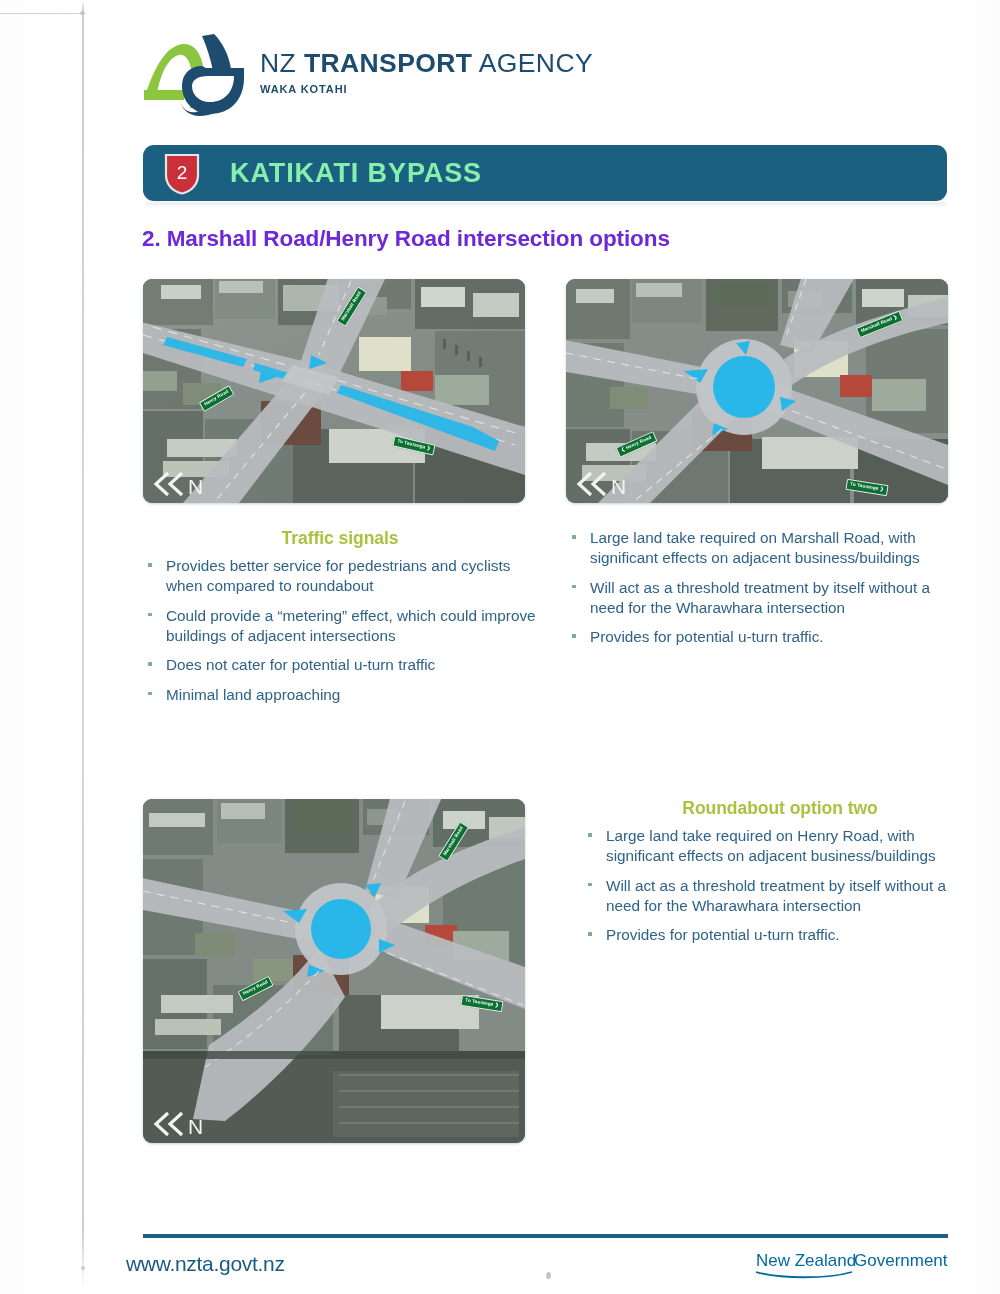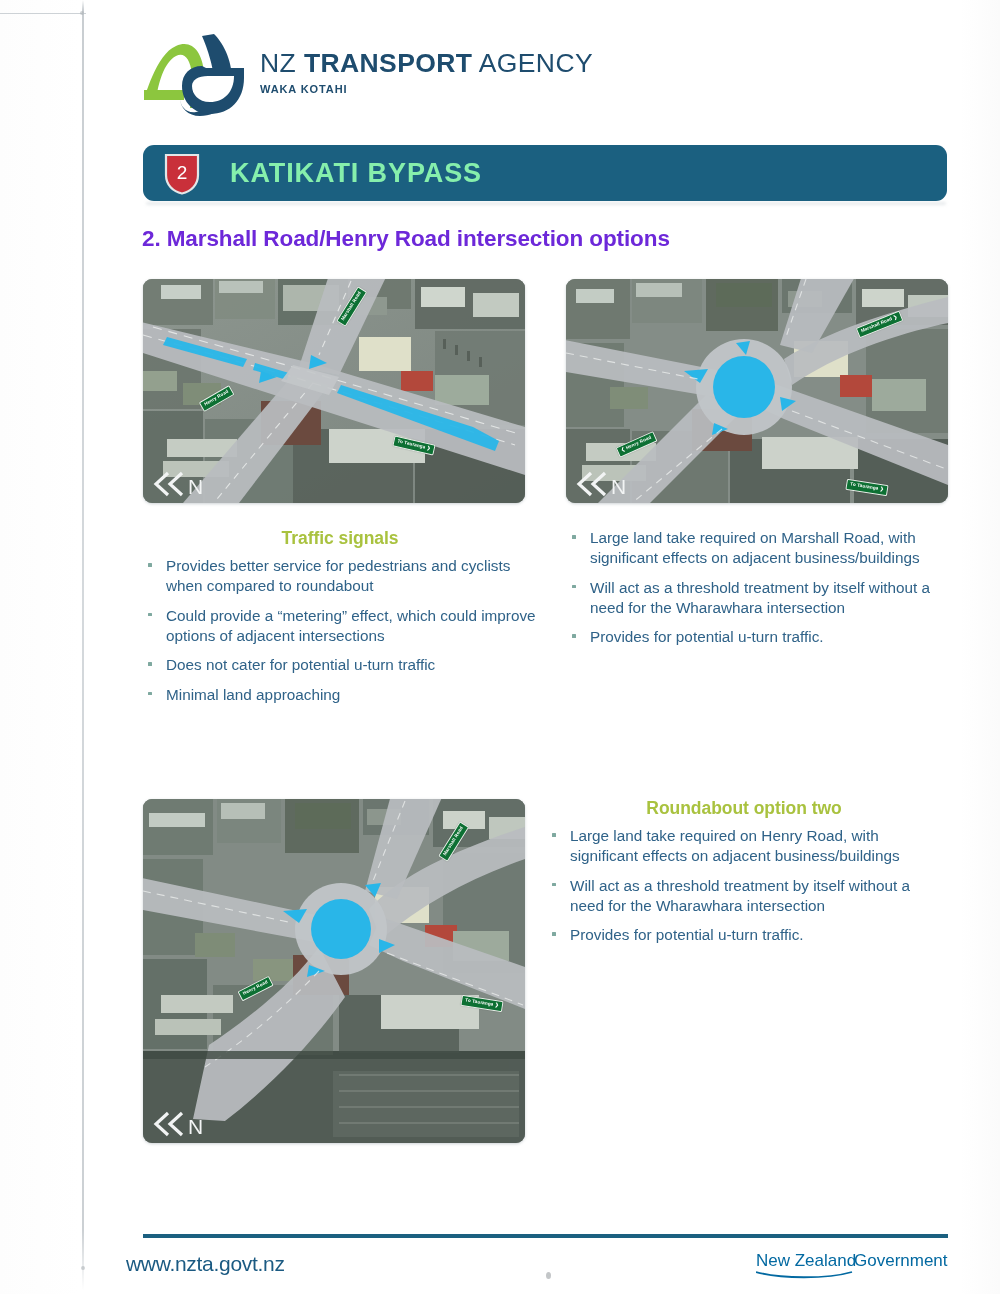--- a/index.html
+++ b/index.html
@@ -107,21 +107,21 @@
     letter-spacing:.15px;line-height:1;
     padding:2px 3px;white-space:nowrap;
     transform-origin:center center;
     box-shadow:0 0 1px rgba(0,0,0,.4);
   }
 
   
   .opt{position:absolute;}
   #opt-signals{left:144px;top:528px;width:392px;}
   #opt-rbt1   {left:568px;top:528px;width:392px;}
-  #opt-rbt2   {left:548px;top:798px;width:392px;}
+  #opt-rbt2   {left:584px;top:798px;width:392px;}
 
   .opt-title{
     font-size:17.5px;font-weight:700;color:#a9c23f;
     margin:0 0 7px 0;line-height:1.2;letter-spacing:-.05px;text-align:center;
   }
   .opt-list{list-style:none;margin:0;padding:0;}
   .opt-list li{
     position:relative;padding-left:22px;margin-bottom:9px;
     font-size:15.3px;line-height:1.33;color:#2f6288;
   }
@@ -436,21 +436,21 @@
   </div>
 <div class="sign" style="left: 290px; top: 37px; transform: rotate(-58deg); background: rgb(13, 112, 51);">Marshall Road</div>
     <div class="sign" style="left: 95px; top: 184px; transform: rotate(-27deg); background: rgb(13, 112, 51);">Henry Road</div>
     <div class="sign" style="left: 318px; top: 199px; transform: rotate(9deg); background: rgb(13, 112, 51);">To Tauranga ❯</div>
   </div>
 
 <div class="opt" id="opt-signals">
   <h3 class="opt-title">Traffic signals</h3>
   <ul class="opt-list">
     <li>Provides better service for pedestrians and cyclists when compared to roundabout</li>
-    <li>Could provide a “metering” effect, which could improve options of adjacent intersections</li>
+    <li>Could provide a “metering” effect, which could improve buildings of adjacent intersections</li>
     <li>Does not cater for potential u-turn traffic</li>
     <li>Minimal land approaching</li>
   </ul>
 </div>
 
 <div class="opt" id="opt-rbt1">
   <ul class="opt-list">
     <li>Large land take required on Marshall Road, with significant effects on adjacent business/buildings</li>
     <li>Will act as a threshold treatment by itself without a need for the Wharawhara intersection</li>
     <li>Provides for potential u-turn traffic.</li>

